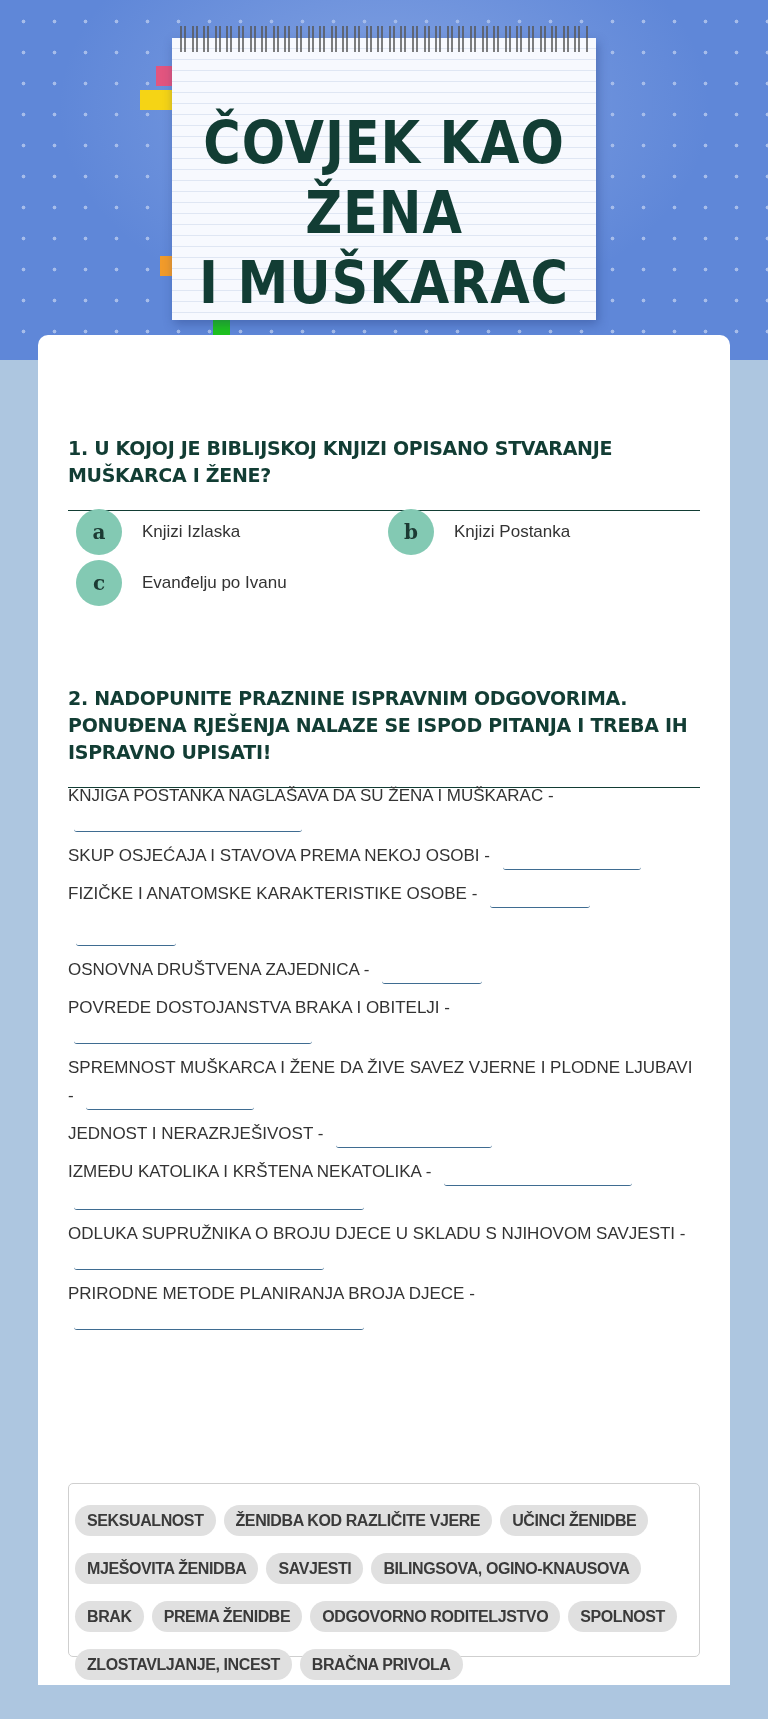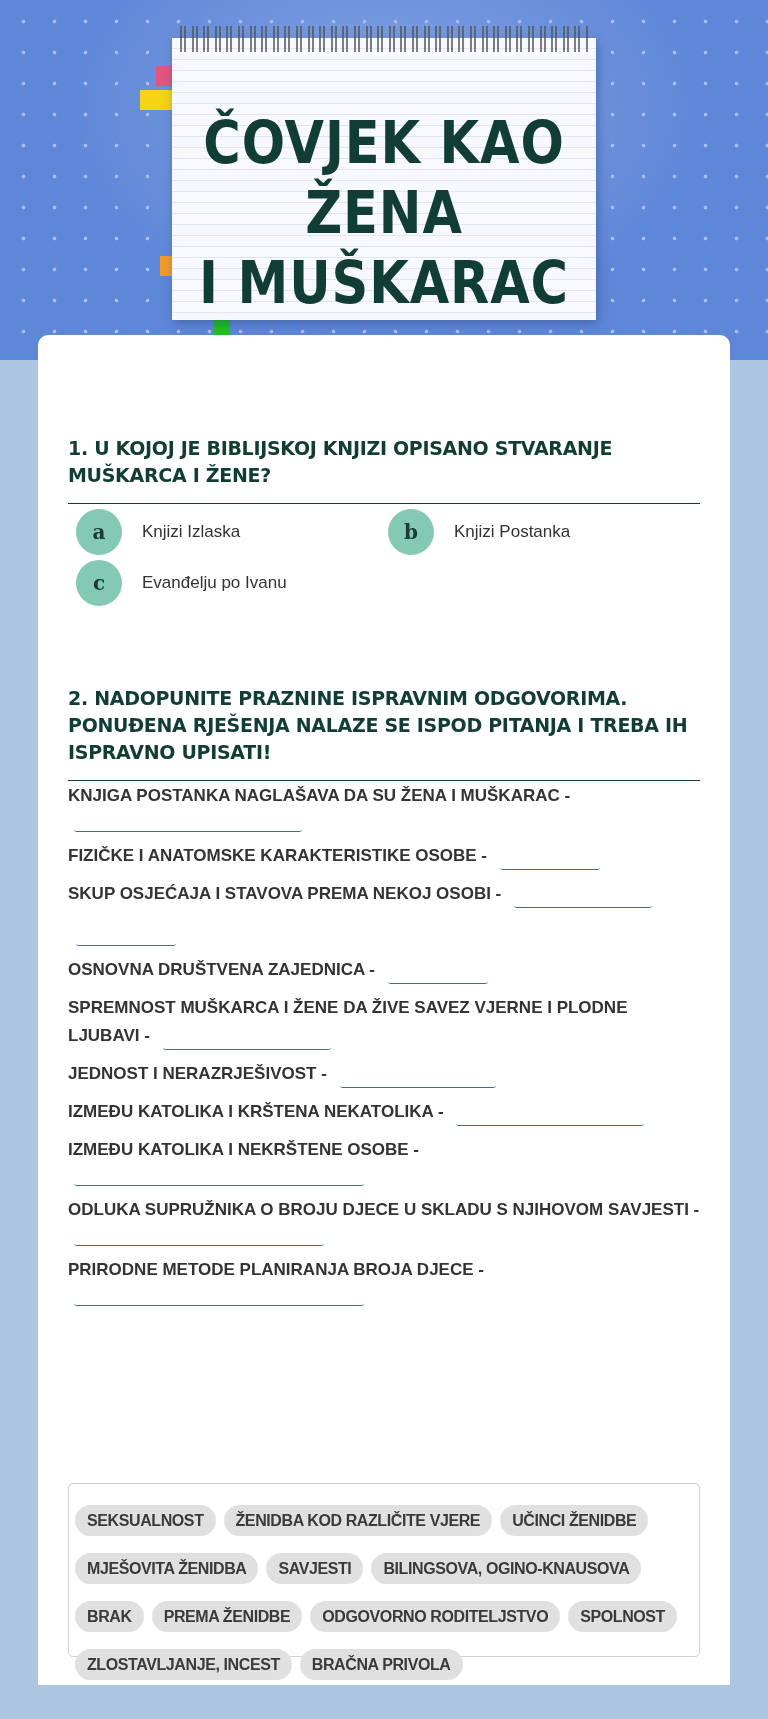--- a/index.html
+++ b/index.html
@@ -53,35 +53,35 @@
     }
     .card {
       position: absolute; left: 38px; top: 335px; width: 692px; height: 1350px;
       background: #fff; border-radius: 10px 10px 0 0;
     }
     .q-heading {
       font-family: "DejaVu Sans", sans-serif; font-weight: bold;
       color: #123d34; font-size: 19px; line-height: 27px;
       text-transform: uppercase;
       transform-origin: left top;
-      padding-bottom: 14px; border-bottom: 1px solid #123d34;
+      padding-bottom: 21px; border-bottom: 1px solid #123d34;
       letter-spacing: -0.3px;
     }
     .q1 { position: absolute; left: 30px; top: 100px; width: 632px; }
     .options { position: absolute; left: 38px; top: 173px; width: 600px; height: 100px; }
     .opt { position: absolute; display: flex; align-items: center; height: 48px; }
     .opt .badge {
       width: 46px; height: 46px; border-radius: 50%; background: #83c9b3;
       display: flex; align-items: center; justify-content: center;
       font-family: "DejaVu Serif", serif; font-weight: bold; font-size: 20px; color: #1c3a33;
     }
     .opt .opt-text { margin-left: 20px; font-size: 17px; color: #333; }
     .q2 { position: absolute; left: 30px; top: 350px; width: 632px; }
     .lines { position: absolute; left: 30px; top: 447px; width: 632px; }
-    .line { font-size: 17px; line-height: 28px; color: #333; text-transform: uppercase; margin-bottom: 10px; font-weight: bold; }
+    .line { font-size: 17px; line-height: 28px; color: #333; text-transform: uppercase; margin-bottom: 10px; }
     .blank {
       display: inline-block; height: 22px; vertical-align: bottom; margin-left: 8px;
       border-bottom: 1px solid #3f6c91; border-radius: 0 0 3px 3px;
     }
     .blank.block { display: block; margin: 8px 0 0 6px; height: 14px; }
     .bank {
       position: absolute; left: 30px; top: 1148px; width: 632px; height: 174px;
       border: 1px solid #cfcfcf; border-radius: 5px; padding: 5px 6px;
       display: flex; flex-wrap: wrap; align-content: flex-start;
     }
@@ -127,48 +127,51 @@
   </div>
 
   <div class="q-heading q2">2. Nadopunite praznine ispravnim odgovorima. Ponuđena rješenja nalaze se ispod pitanja i treba ih ispravno upisati!</div>
 
   <div class="lines">
     <div class="line">
       <span>KNJIGA POSTANKA NAGLAŠAVA DA SU ŽENA I MUŠKARAC -</span>
       <span class="blank block" style="width:228px"></span>
     </div>
     <div class="line">
+      <span>SKUP OSJEĆAJA I STAVOVA PREMA NEKOJ OSOBI -</span>
+      <span class="blank" style="width:138px"></span>
+    </div>
+    <div class="line">
       <span>FIZIČKE I ANATOMSKE KARAKTERISTIKE OSOBE -</span>
       <span class="blank" style="width:100px"></span>
-    </div>
-    <div class="line">
-      <span>SKUP OSJEĆAJA I STAVOVA PREMA NEKOJ OSOBI -</span>
-      <span class="blank" style="width:138px"></span>
     </div>
     <div class="line">
       <span class="blank" style="width:100px"></span>
     </div>
     <div class="line">
       <span>OSNOVNA DRUŠTVENA ZAJEDNICA -</span>
       <span class="blank" style="width:100px"></span>
+    </div>
+    <div class="line">
+      <span>POVREDE DOSTOJANSTVA BRAKA I OBITELJI -</span>
+      <span class="blank block" style="width:238px"></span>
     </div>
     <div class="line">
       <span>SPREMNOST MUŠKARCA I ŽENE DA ŽIVE SAVEZ VJERNE I PLODNE LJUBAVI -</span>
       <span class="blank" style="width:168px"></span>
     </div>
     <div class="line">
       <span>JEDNOST I NERAZRJEŠIVOST -</span>
       <span class="blank" style="width:156px"></span>
     </div>
     <div class="line">
       <span>IZMEĐU KATOLIKA I KRŠTENA NEKATOLIKA -</span>
       <span class="blank" style="width:188px"></span>
     </div>
     <div class="line">
-      <span>IZMEĐU KATOLIKA I NEKRŠTENE OSOBE -</span>
       <span class="blank block" style="width:290px"></span>
     </div>
     <div class="line">
       <span>ODLUKA SUPRUŽNIKA O BROJU DJECE U SKLADU S NJIHOVOM SAVJESTI -</span>
       <span class="blank block" style="width:250px"></span>
     </div>
     <div class="line">
       <span>PRIRODNE METODE PLANIRANJA BROJA DJECE -</span>
       <span class="blank block" style="width:290px"></span>
     </div>

